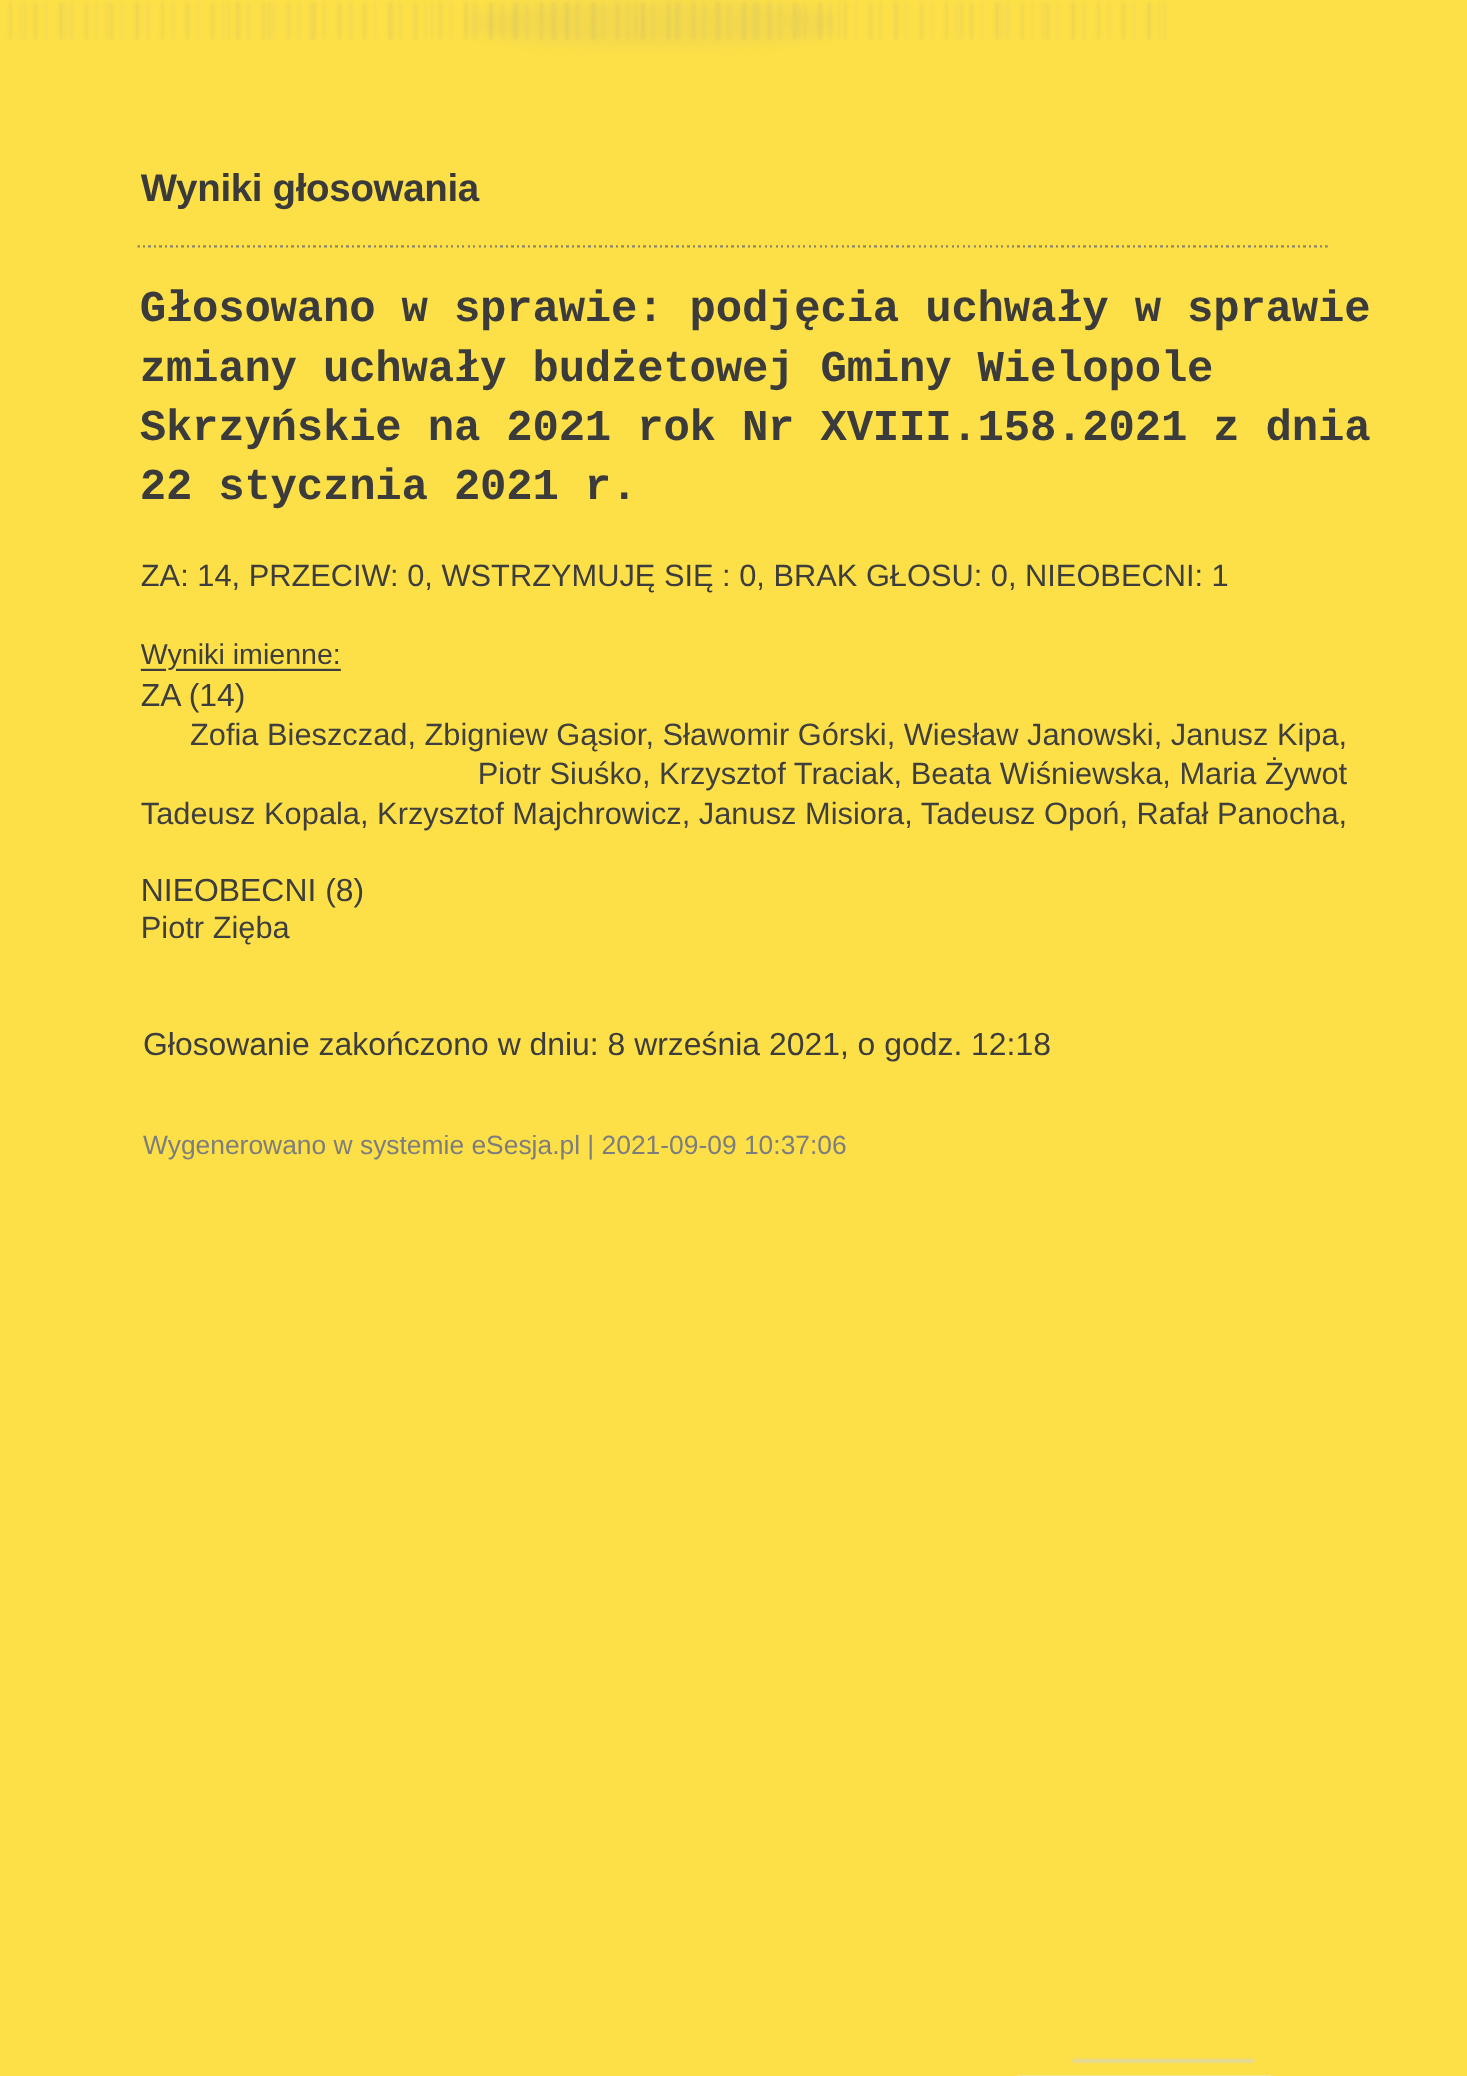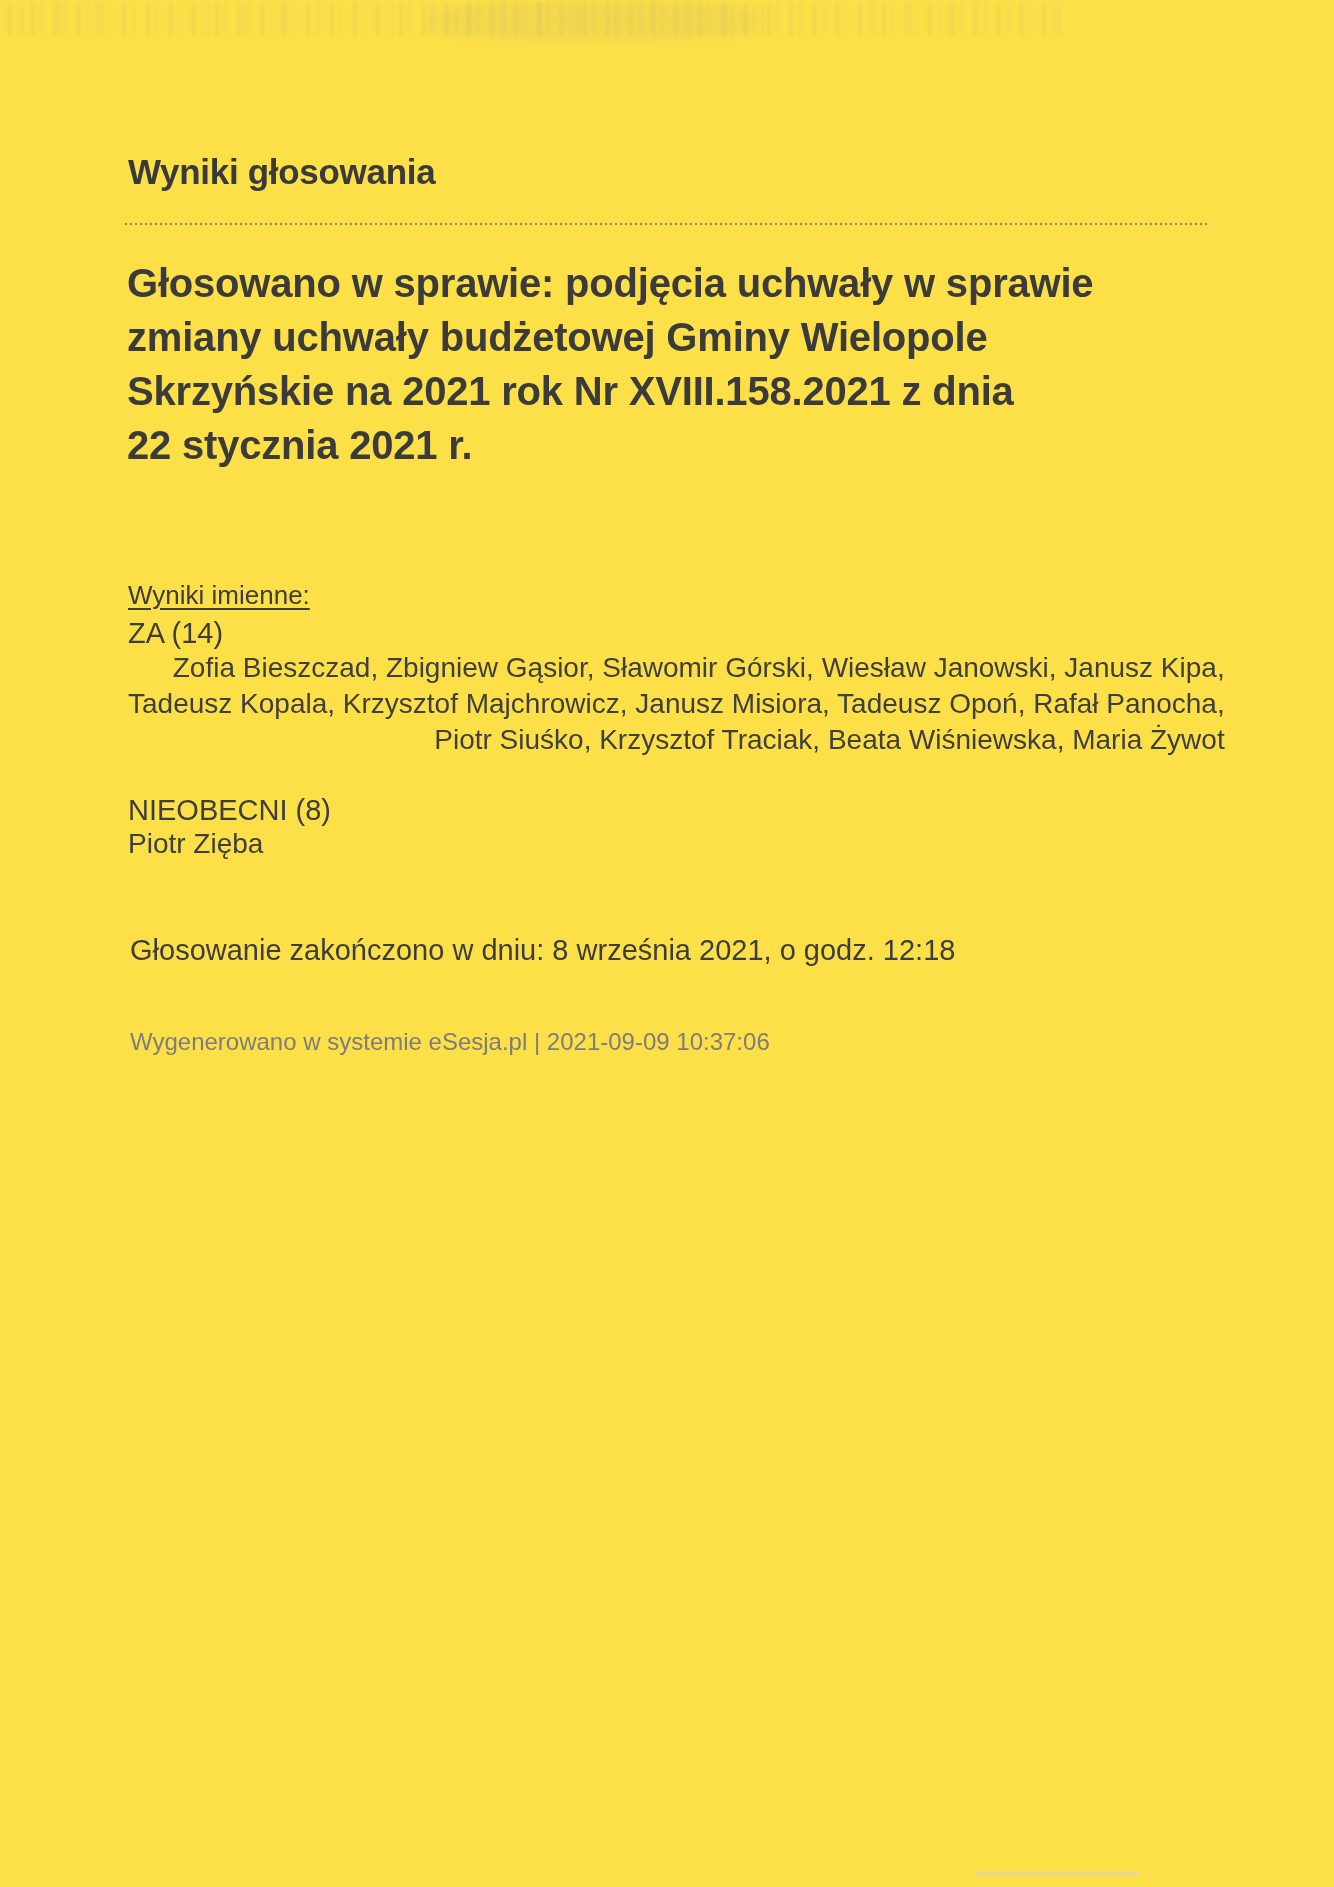--- a/index.html
+++ b/index.html
@@ -83,20 +83,21 @@
   }
   .heading {
     position: absolute;
     top: 256px;
     left: 127px;
     font-size: 40px;
     line-height: 54px;
     font-weight: 700;
     color: #3b3b3b;
     letter-spacing: -0.2px;
+    font-family: Liberation Mono, monospace;
   }
   .heading .h-line { white-space: nowrap; }
   .stats {
     position: absolute;
     top: 507px;
     left: 128px;
     font-size: 28px;
     line-height: 34px;
     white-space: nowrap;
     color: #3d3d3d;
@@ -162,29 +163,30 @@
 
   <div class="rule"></div>
 
   <div class="heading">
     <div class="h-line">Głosowano w sprawie: podjęcia uchwały w sprawie</div>
     <div class="h-line">zmiany uchwały budżetowej Gminy Wielopole</div>
     <div class="h-line">Skrzyńskie na 2021 rok Nr XVIII.158.2021 z dnia</div>
     <div class="h-line">22 stycznia 2021 r.</div>
   </div>
 
+  <div class="stats">ZA: 14, PRZECIW: 0, WSTRZYMUJĘ SIĘ : 0, BRAK GŁOSU: 0, NIEOBECNI: 1</div>
 
   <div class="named-label">Wyniki imienne:</div>
 
   <div class="group-label za">ZA (14)</div>
 
   <div class="names za-names">
     <div class="n-line">Zofia Bieszczad, Zbigniew Gąsior, Sławomir Górski, Wiesław Janowski, Janusz Kipa,</div>
+    <div class="n-line">Piotr Siuśko, Krzysztof Traciak, Beata Wiśniewska, Maria Żywot</div>
     <div class="n-line">Tadeusz Kopala, Krzysztof Majchrowicz, Janusz Misiora, Tadeusz Opoń, Rafał Panocha,</div>
-    <div class="n-line">Piotr Siuśko, Krzysztof Traciak, Beata Wiśniewska, Maria Żywot</div>
   </div>
 
   <div class="group-label absent">NIEOBECNI (8)</div>
 
   <div class="names absent-names">
     <div class="n-line">Piotr Zięba</div>
   </div>
 
   <div class="closing">Głosowanie zakończono w dniu: 8 września 2021, o godz. 12:18</div>
 

